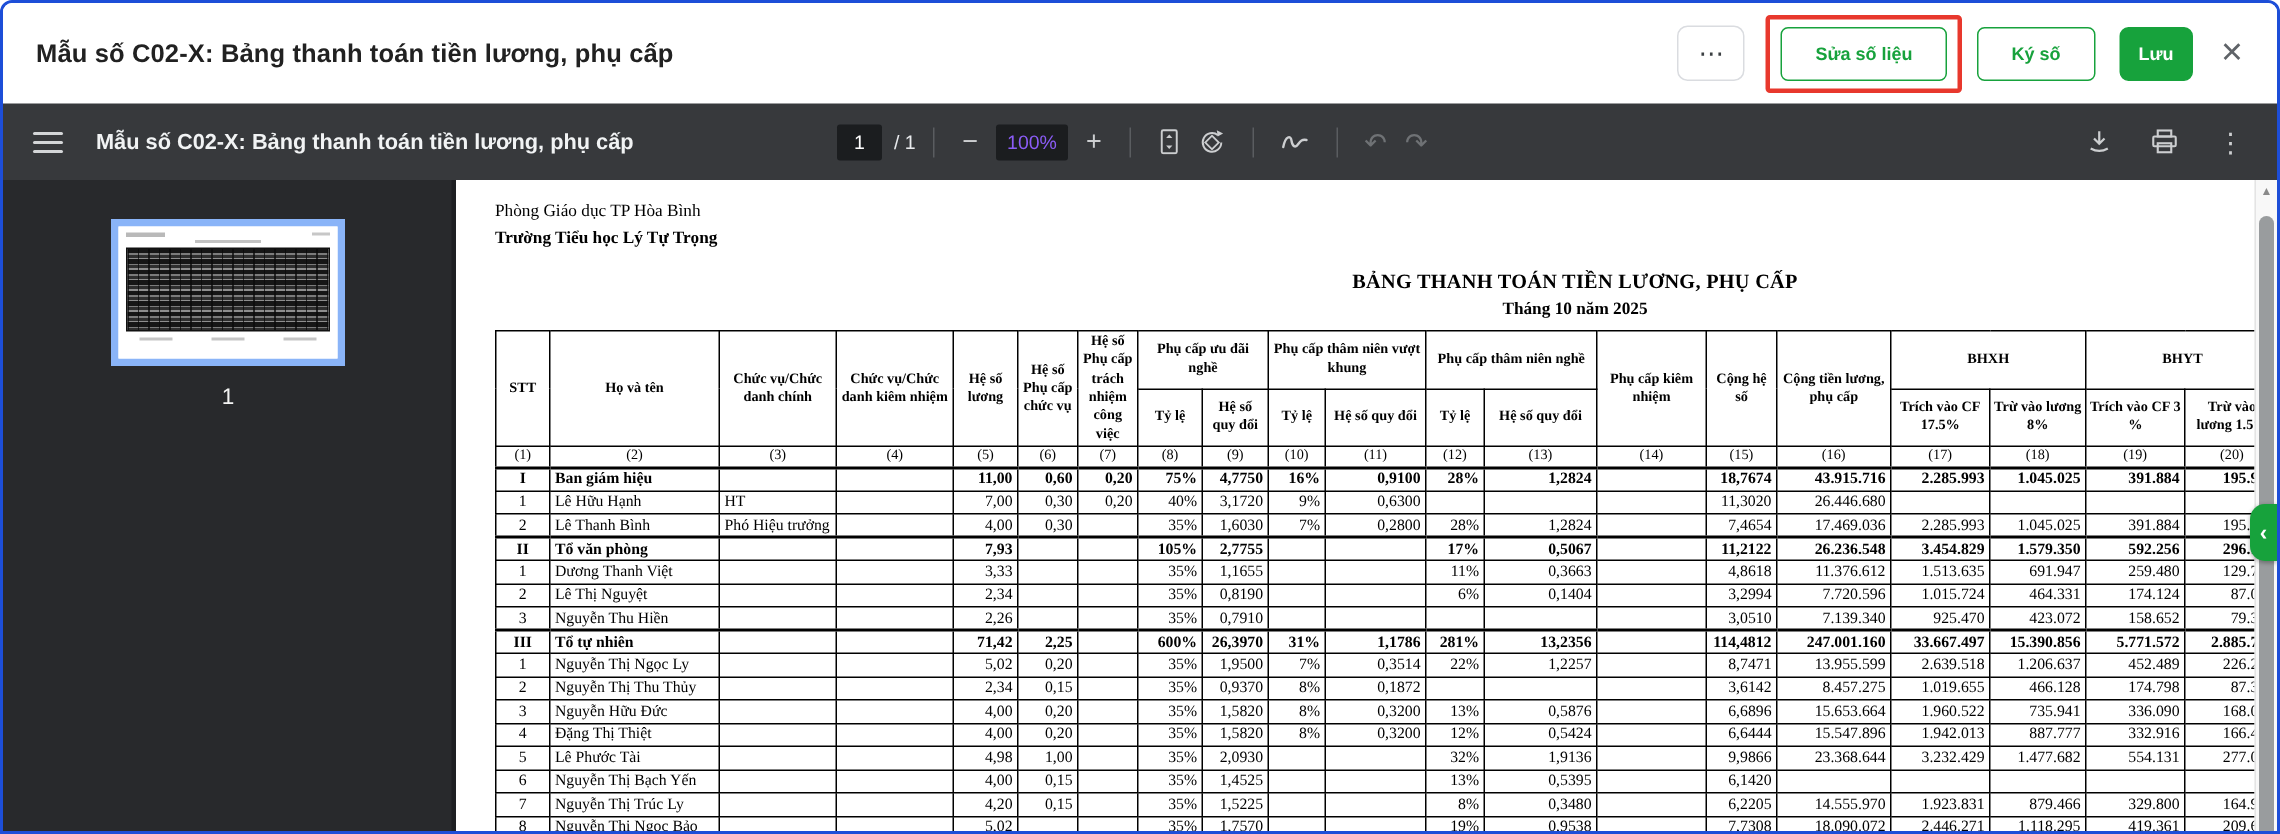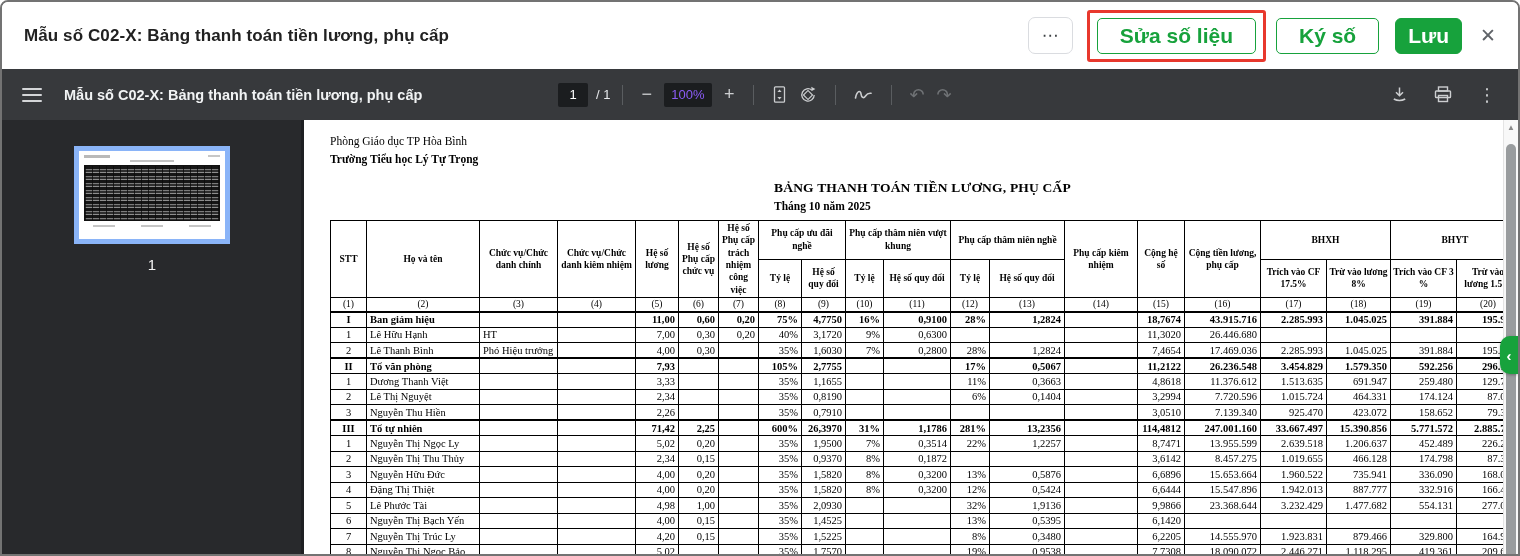--- a/index.html
+++ b/index.html
@@ -1,27 +1,27 @@
 <!DOCTYPE html>
 <html style="--green: #17a23c; --red: #e8382d; --toolbar-bg: #37393c; --sidebar-bg: #28292c; --thumb-sel: #8ab4f8;"><head>
 <meta charset="utf-8">
 <style>
   :root{
     --green:#17a23c; --red:#e8382d; --toolbar-bg:#37393c; --sidebar-bg:#28292c;
     --thumb-sel:#8ab4f8; --icon:#ccced0; --icon-dim:#6f7275;
   }
   *{box-sizing:border-box; margin:0; padding:0;}
   body{width:1520px; height:556px; overflow:hidden; font-family:"Liberation Sans","DejaVu Sans",sans-serif; background:#fff;}
-  .window{width:1520px; height:556px; border:2px solid #737373; border-radius:8px 8px 0 0; overflow:hidden; display:flex; flex-direction:column;}
+  .window{width:1520px; height:556px; border:2px solid #1d4ed8; border-radius:8px 8px 0 0; overflow:hidden; display:flex; flex-direction:column;}
 
   
   .titlebar{height:67px; background:#fff; display:flex; align-items:center; padding:0 22px; flex:0 0 auto;}
   .titlebar .title{font-size:17px; font-weight:600; color:#212121; letter-spacing:.1px;}
   .titlebar .actions{margin-left:auto; display:flex; align-items:center;}
-  .btn{font-family:inherit; font-size:21px; font-weight:700; height:36px; border-radius:5px; cursor:pointer; background:#fff;}
+  .btn{font-family:inherit; font-size:12px; font-weight:700; height:36px; border-radius:5px; cursor:pointer; background:#fff;}
   .btn.outline{color:var(--green); border:1px solid var(--green); padding:0 22px;}
   .btn.solid{color:#fff; background:var(--green); border:1px solid var(--green); padding:0 12px; border-radius:6px;}
   .more-btn{width:45px; height:37px; border:1px solid #dadce0; border-radius:7px; background:#fff; color:#3c4043; font-size:17px; line-height:1; cursor:pointer; margin-right:14px;}
   .annotation{display:inline-block; border:3px solid var(--red); border-radius:3px; padding:5px 7px; margin-right:10px;}
   .sign-margin{margin-right:16px;}
   .close-x{margin-left:18px; font-size:19px; color:#5f6368; cursor:pointer; line-height:1;}
 
   
   .toolbar{height:51px; background:var(--toolbar-bg); position:relative; flex:0 0 auto; color:var(--icon);}
   .tb-left{position:absolute; left:20px; top:0; height:100%; display:flex; align-items:center; gap:22px;}
@@ -53,21 +53,21 @@
       repeating-linear-gradient(180deg, #161616 0 3px, #7b7b7b 3px 4px, #2e2e2e 4px 6px, #8e8e8e 6px 7px);}
   .mini-sig{position:absolute; left:0; right:0; top:74px; display:flex; justify-content:space-between; padding:0 14px;}
   .mini-sig i{display:block; width:22px; height:2px; background:#c5c5c5;}
   .thumb-label{position:absolute; left:72px; top:136px; width:156px; text-align:center; color:#f3f3f3; font-size:15px;}
 
   .doc-area{position:relative; flex:1 1 auto; background:#fff; overflow:hidden;}
   .doc-page{position:absolute; left:0; top:0; width:1700px; height:1100px; background:#fff; color:#000;
     font-family:"Liberation Serif","DejaVu Serif",serif;}
   .org1{position:absolute; left:26px; top:15px; font-size:11.5px;}
   .org2{position:absolute; left:26px; top:33px; font-size:11.5px; font-weight:700;}
-  .doc-title-block{position:absolute; left:470px; top:60px; width:600px; }
+  .doc-title-block{position:absolute; left:446px; top:60px; width:600px; text-align:center;}
   .doc-title{font-size:13.5px; font-weight:700; letter-spacing:.2px;}
   .doc-subtitle{font-size:11.5px; font-weight:700; margin-top:4px;}
 
   table.pay{position:absolute; left:26px; top:100px; border-collapse:collapse; table-layout:fixed; border:1.5px solid #000;}
   table.pay th, table.pay td{border:1px solid #000;}
   table.pay th{font-size:9.5px; font-weight:700; padding:1px 2px; line-height:1.3; text-align:center; vertical-align:middle;}
   tr.hnum td{height:14px; font-size:9.5px; text-align:center; padding:0 1px;}
   tbody.rows td{height:15.5px; font-size:10.5px; padding:0 3px; white-space:nowrap; overflow:hidden; vertical-align:middle;}
   tbody.rows td.c{text-align:center;}
   tbody.rows td.l{text-align:left;}

